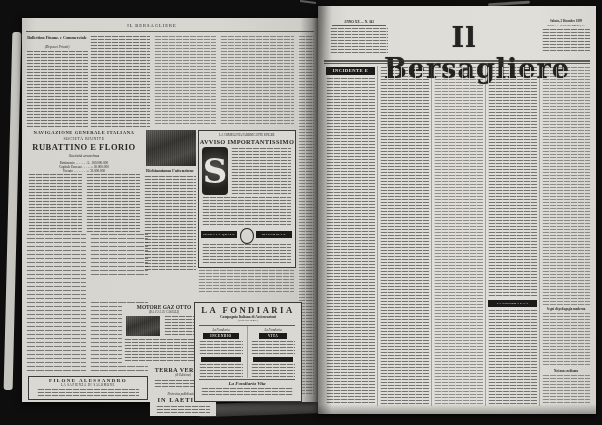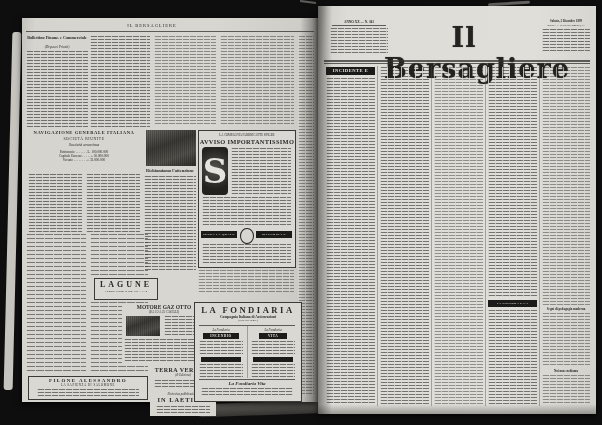--- a/index.html
+++ b/index.html
@@ -56,20 +56,21 @@
     <div class="tx" style="left:68px;top:18px;width:60px;height:92px;"></div>
 
     <div class="tx light" style="left:132px;top:18px;width:62px;height:90px;"></div>
 
     <div class="tx light" style="left:276px;top:18px;width:16px;height:360px;"></div>
     <div class="tx light" style="left:198px;top:18px;width:74px;height:90px;"></div>
 
     <div class="abs" style="left:6px;top:112px;width:112px;height:102px;">
       <div class="ctr serifb" style="font-size:4.6px;letter-spacing:.6px;">NAVIGAZIONE GENERALE ITALIANA</div>
       <div class="ctr" style="font-size:3.8px;margin-top:2px;letter-spacing:.6px;">SOCIETÀ RIUNITE</div>
+      <div class="ctr serifb" style="font-size:8.5px;margin-top:1px;letter-spacing:.5px;">RUBATTINO E FLORIO</div>
       <div class="ctr" style="font-size:4.6px;font-style:italic;margin-top:1px;">Società anonima</div>
       <div class="ctr" style="font-size:3.4px;margin-top:3px;">Patrimonio . . . . . . . L. 100.000.000</div>
       <div class="ctr" style="font-size:3.4px;">Capitale Emesso . . . . . » 50.000.000</div>
       <div class="ctr" style="font-size:3.4px;">Versato . . . . . . . . » 33.000.000</div>
     </div>
     <div class="tx" style="left:6px;top:156px;width:54px;height:58px;"></div>
     <div class="tx" style="left:64px;top:156px;width:54px;height:58px;"></div>
 
     <div class="etch" style="left:124px;top:112px;width:50px;height:36px;"></div>
     <div class="abs ctr serifb" style="left:120px;top:150px;width:56px;font-size:4.4px;">Richiamiamo l'attenzione</div>
@@ -87,24 +88,20 @@
       <div class="oval" style="left:41px;top:97px;width:12px;height:14px;"></div>
       <div class="revbar" style="left:57px;top:100px;width:36px;height:7px;font-size:2.9px;line-height:7px;">MACCHINA È LEGITTIMA</div>
       <div class="tx" style="left:3px;top:113px;width:89px;height:20px;"></div>
     </div>
     <div class="tx light" style="left:176px;top:252px;width:96px;height:22px;"></div>
 
     <div class="tx wide" style="left:4px;top:216px;width:60px;height:140px;"></div>
     <div class="tx wide" style="left:68px;top:216px;width:58px;height:42px;"></div>
     <div class="tx wide" style="left:68px;top:284px;width:58px;height:72px;"></div>
 
-    <div class="box" style="left:72px;top:260px;width:62px;height:20px;">
-      <div class="ctr serifb" style="font-size:8px;letter-spacing:3px;margin-top:1px;">LAGUNE</div>
-      <div class="ctr" style="font-size:2.9px;">Elegante volume di pag. 300 — L. 4</div>
-    </div>
 
     <div class="abs" style="left:100px;top:286px;width:84px;height:60px;background:#d8d6d0;">
       <div class="ctr serifb" style="font-size:5.4px;">MOTORE GAZ OTTO</div>
       <div class="ctr" style="font-size:3px;">(DA 1/2 A 25 CAVALLI)</div>
       <div class="etch" style="left:4px;top:12px;width:34px;height:20px;"></div>
       <div class="tx" style="left:42px;top:12px;width:38px;height:20px;"></div>
       <div class="tx" style="left:2px;top:35px;width:80px;height:23px;"></div>
     </div>
 
     <div class="abs ctr" style="left:128px;top:349px;width:66px;height:24px;background:#d8d6d0;">

